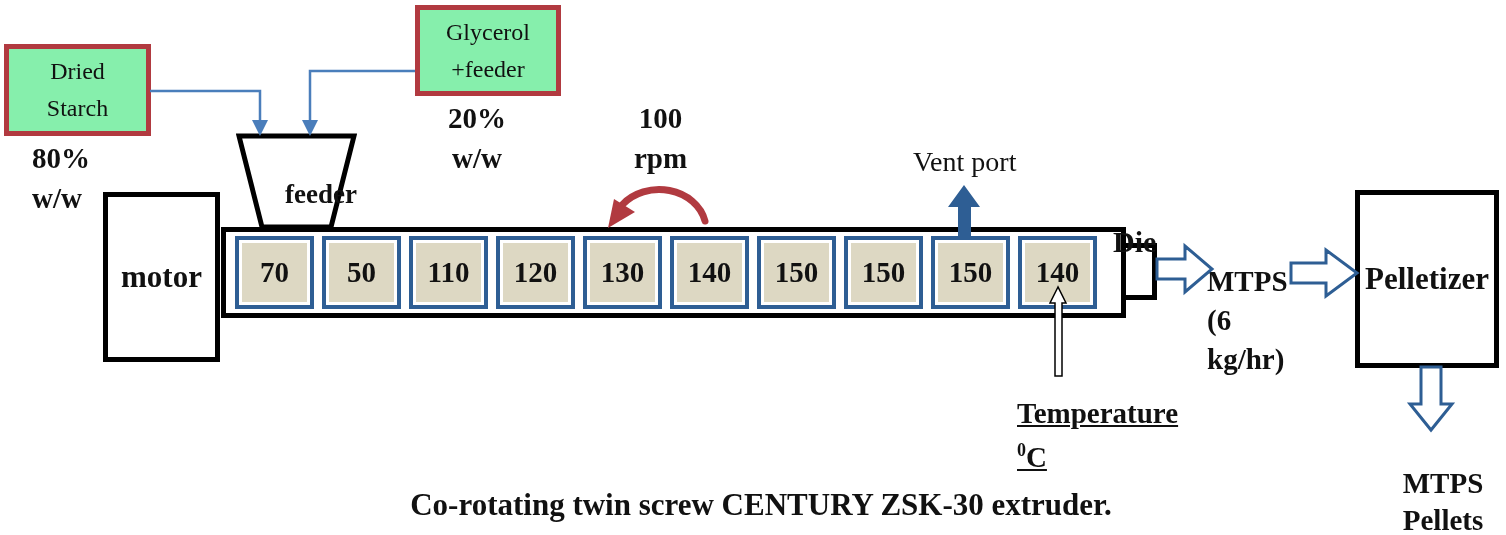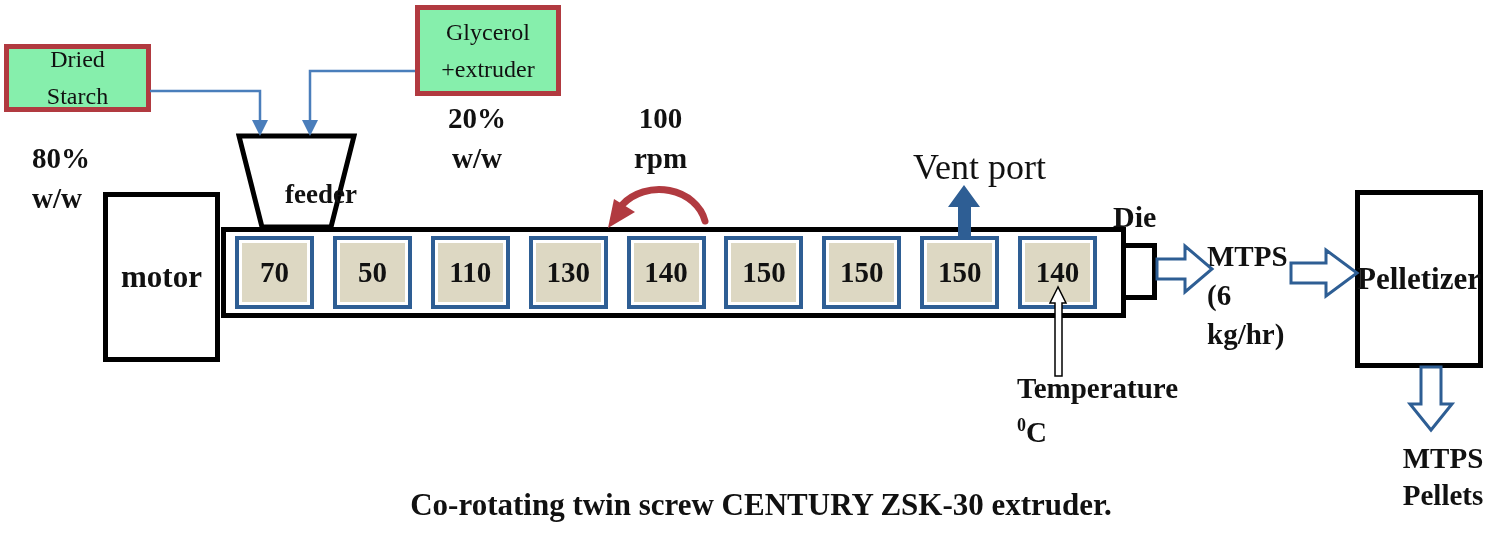--- a/index.html
+++ b/index.html
@@ -32,22 +32,22 @@
     align-items: center;
     justify-content: center;
     font-weight: bold;
     font-size: 31px;
   }
   .frac {
     font-weight: bold;
     font-size: 29px;
     line-height: 40px;
   }
-  .plain-label { font-size: 36px; }
-  .bold-label { font-weight: bold; }
+  .plain-label { font-size: 28px; }
+  .bold-label { font-weight: bold; margin-top: 25px; }
   .barrel {
     left: 221px; top: 227px; width: 905px; height: 91px;
     border: 5px solid #000000;
     background: #ffffff;
   }
   .zones-row {
     left: 235px; top: 236px; width: 862px; height: 64px;
     display: flex;
     justify-content: space-between;
   }
@@ -87,51 +87,52 @@
 <div class="canvas">
 
   <div class="abs die-rect"></div>
 
   <div class="abs barrel"></div>
 
   <div class="abs zones-row">
     <div class="zone">70</div>
     <div class="zone">50</div>
     <div class="zone">110</div>
+    <div class="zone">120</div>
     <div class="zone">130</div>
     <div class="zone">140</div>
     <div class="zone">150</div>
     <div class="zone">150</div>
     <div class="zone">150</div>
     <div class="zone">140</div>
   </div>
 
   <div class="abs black-box" style="left:103px; top:192px; width:117px; height:170px;">
     <span>motor</span>
   </div>
 
   <div class="abs feeder-wrap">
     <svg width="121" height="97" viewBox="0 0 121 97">
       <polygon points="3,3 118,3 95,94 26,94" fill="#ffffff" stroke="#000000" stroke-width="5"></polygon>
     </svg>
     <div class="feeder-label">feeder</div>
   </div>
 
-  <div class="abs red-box" style="left:4px; top:44px; width:147px; height:68px;">
+  <div class="abs red-box" style="left:4px; top:44px; width:147px; height:92px;">
     <div>Dried</div>
     <div>Starch</div>
   </div>
   <div class="abs frac" style="left:32px; top:138px;">
     <div>80%</div>
     <div>w/w</div>
   </div>
 
   <div class="abs red-box" style="left:415px; top:5px; width:146px; height:91px;">
     <div>Glycerol</div>
-    <div>+extruder</div>
+    <div>+feeder</div>
   </div>
   <div class="abs frac" style="left:437px; top:98px; width:80px; text-align:center;">
     <div>20%</div>
     <div>w/w</div>
   </div>
 
   <div class="abs frac" style="left:618px; top:98px; width:85px; text-align:center;">
     <div>100</div>
     <div>rpm</div>
   </div>
@@ -139,30 +140,30 @@
   <div class="abs plain-label" style="left:913px; top:146px;">Vent port</div>
 
   <div class="abs bold-label" style="left:1113px; top:200px; font-size:30px;">Die</div>
 
   <div class="abs bold-label" style="left:1207px; top:237px; font-size:29px; line-height:39px;">
     <div>MTPS</div>
     <div>(6</div>
     <div>kg/hr)</div>
   </div>
 
-  <div class="abs black-box" style="left:1355px; top:190px; width:128px; height:178px;">
+  <div class="abs black-box" style="left:1355px; top:190px; width:144px; height:178px;">
     <span>Pelletizer</span>
   </div>
 
   <div class="abs bold-label" style="left:1393px; top:440px; width:100px; text-align:center; font-size:29px; line-height:37px;">
     <div>MTPS</div>
     <div>Pellets</div>
   </div>
 
-  <div class="abs bold-label" style="left:1017px; top:370px; font-size:29px; line-height:37px;">
+  <div class="abs bold-label" style="left:1017px; top:370px; font-size:29px; line-height:37px;text-decoration:underline;">
     <div>Temperature</div>
     <div><sup>0</sup><span>C</span></div>
   </div>
 
   <div class="abs caption">Co-rotating twin screw CENTURY ZSK-30 extruder.</div>
 
   <svg class="overlay" width="1506" height="535" viewBox="0 0 1506 535">
 
     <path d="M150 91 H260 V121" fill="none" stroke="#4a7ebb" stroke-width="2.5"></path>
     <polygon points="260,136 252,120 268,120" fill="#4a7ebb"></polygon>

